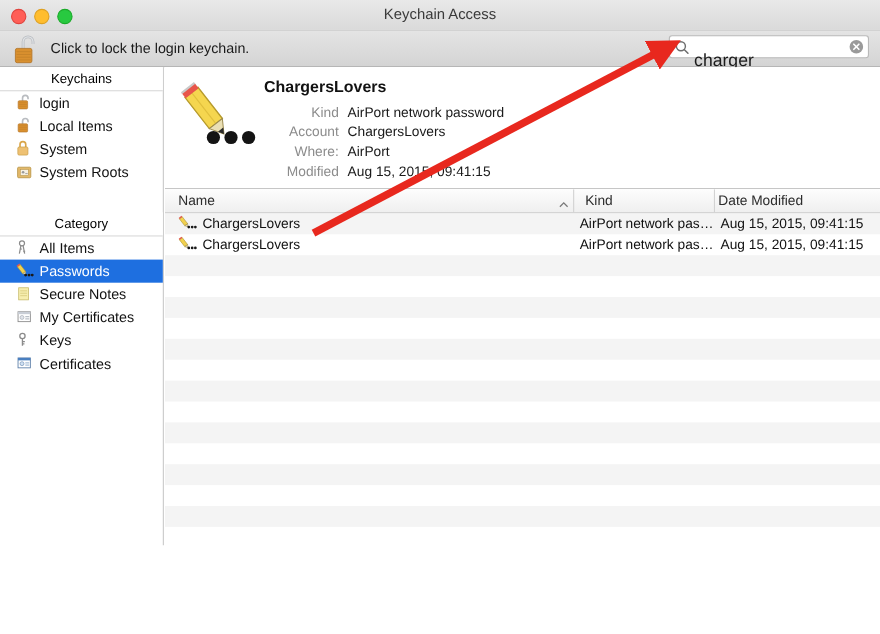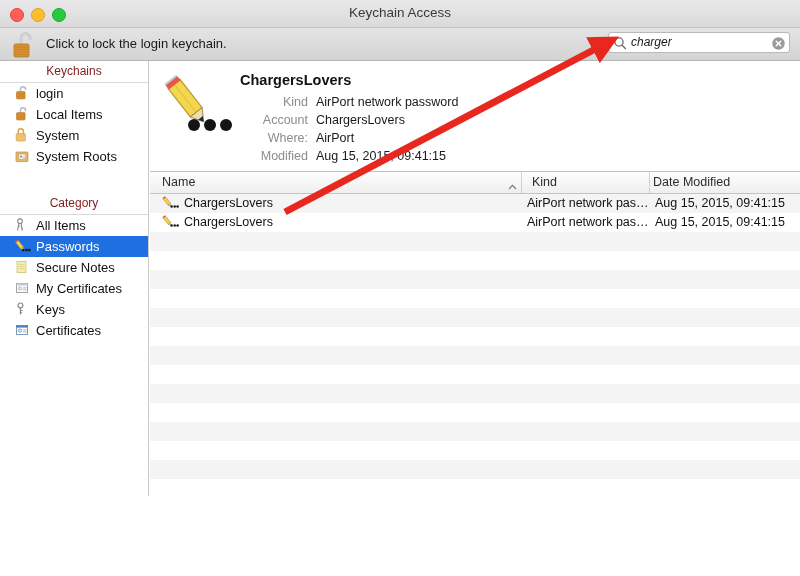--- a/index.html
+++ b/index.html
@@ -76,25 +76,24 @@
     border-radius: 3px;
     box-sizing: border-box;
   }
   .search-icon {
     position: absolute;
     left: 4px; top: 3px;
     width: 14px; height: 14px;
   }
   .search-value {
     position: absolute;
-    left: 22px; top: 2px;
-    font-size: 12px;
+    left: 22px; top: 16px;
+    font-size: 16px;
     color: #1a1a1a;
     line-height: 14px;
-    font-style: italic;
   }
   .search-clear {
     position: absolute;
     right: 4px; top: 3px;
     width: 13px; height: 13px;
   }
 
   
   .sidebar {
     position: absolute;
@@ -104,21 +103,21 @@
     border-right: 1px solid #c9c9c9;
     box-sizing: border-box;
   }
   .sb-section-head {
     position: relative;
     height: 21px;
     background: #ffffff;
     border-bottom: 1px solid #d9d9d9;
     text-align: center;
     font-size: 12px;
-    color: #7f1d1d;
+    color: #000000;
     line-height: 20px;
   }
   .sb-list { position: relative; }
   .sb-item {
     position: relative;
     height: 21px;
     line-height: 21px;
     padding-left: 14px;
     font-size: 13px;
     color: #111111;

